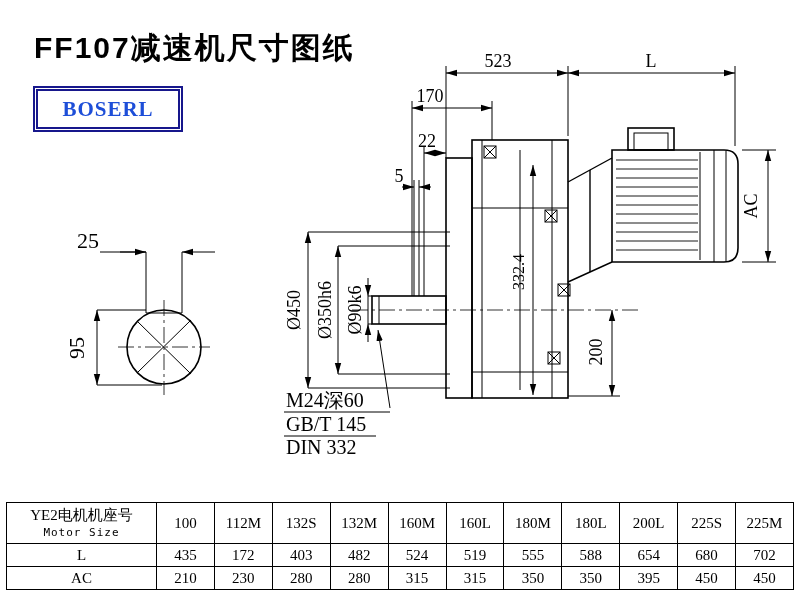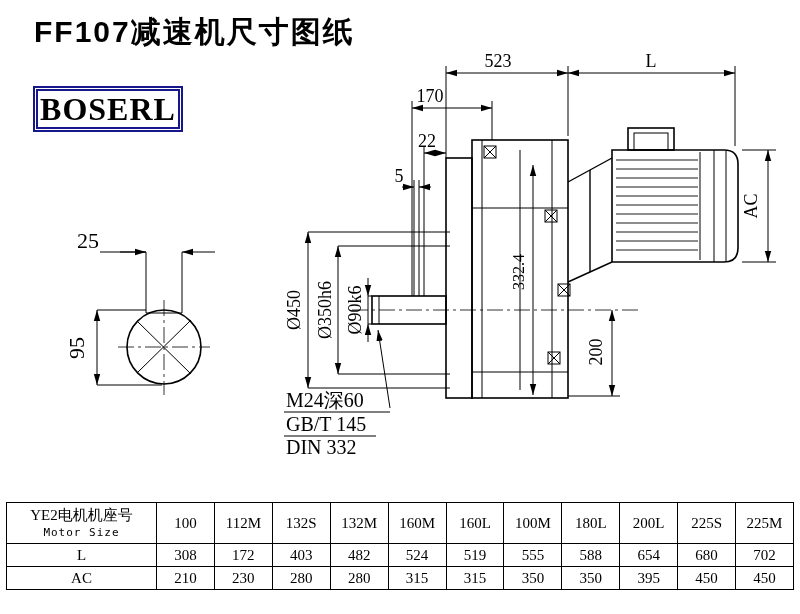--- a/index.html
+++ b/index.html
@@ -1,34 +1,34 @@
 <!DOCTYPE html>
 <html><head>
 <meta charset="utf-8">
 <style>
   * { margin:0; padding:0; box-sizing:border-box; }
   html,body { background:#fff; }
   body { width:800px; height:614px; font-family:"Liberation Serif", serif; color:#000; }
   .page { position:relative; width:800px; height:614px; background:#fff; overflow:hidden; }
 
   .title {
-    position:absolute; left:34px; top:12px;
+    position:absolute; left:34px; top:28px;
     font-family:"Liberation Sans", sans-serif;
     font-size:30px; font-weight:bold; letter-spacing:2px; color:#000;text-align:right;
   }
 
   .brand-box {
     position:absolute; left:33px; top:86px; width:150px; height:46px;
     border:5px double #17178c;
     display:flex; align-items:center; justify-content:center;
     background:#fff;
   }
   .brand-box span {
     font-family:"Liberation Serif", serif;
-    font-weight:bold; font-size:32px; color:#000000; letter-spacing:1px;
+    font-weight:bold; font-size:21px; color:#1d4ed8; letter-spacing:1px;
   }
 
   .drawing { position:absolute; left:0; top:0; }
 
   .spec-table {
     position:absolute; left:6px; top:502px; width:788px;
     border-collapse:collapse; table-layout:fixed;
     font-family:"Liberation Serif", serif;
   }
   .spec-table th, .spec-table td {
@@ -225,31 +225,31 @@
         <th>
           <div class="hdr-cn">YE2电机机座号</div>
           <div class="hdr-en">Motor Size</div>
         </th>
         <th>100</th>
         <th>112M</th>
         <th>132S</th>
         <th>132M</th>
         <th>160M</th>
         <th>160L</th>
-        <th>100M</th>
+        <th>180M</th>
         <th>180L</th>
         <th>200L</th>
         <th>225S</th>
         <th>225M</th>
       </tr>
     </thead>
     <tbody>
       <tr>
         <td>L</td>
-        <td>308</td>
+        <td>435</td>
         <td>172</td>
         <td>403</td>
         <td>482</td>
         <td>524</td>
         <td>519</td>
         <td>555</td>
         <td>588</td>
         <td>654</td>
         <td>680</td>
         <td>702</td>

